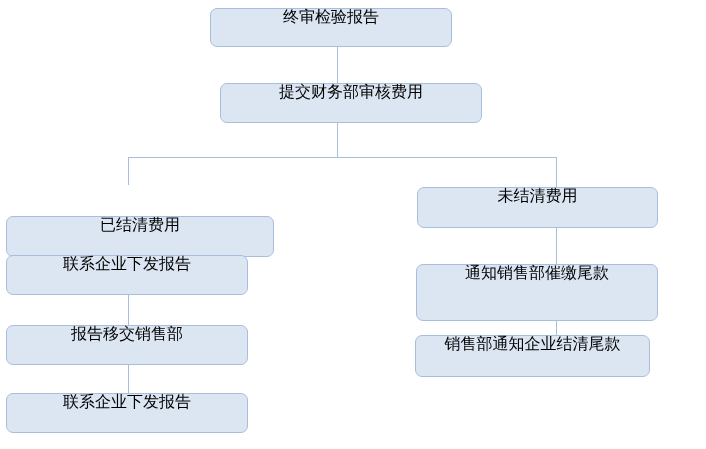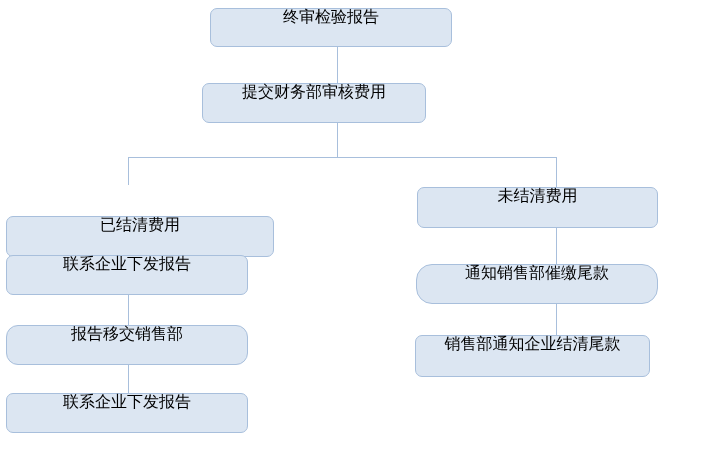--- a/index.html
+++ b/index.html
@@ -66,45 +66,45 @@
     <line x1="128" y1="295" x2="128" y2="325"></line>
     <line x1="128" y1="365" x2="128" y2="393"></line>
     <line x1="556" y1="228" x2="556" y2="264"></line>
     <line x1="556" y1="304" x2="556" y2="335"></line>
   </svg>
 
   <div class="node" style="left:210px; top:8px;   width:242px; height:39px;">
     <span>终审检验报告</span>
   </div>
 
-  <div class="node" style="left:202px; top:83px;  width:224px; height:40px;">
+  <div class="node" style="left:220px; top:83px;  width:262px; height:40px;">
     <span>提交财务部审核费用</span>
   </div>
 
   <div class="node" style="left:6px;   top:185px; width:268px; height:41px;margin-top:31px;">
     <span>已结清费用</span>
   </div>
 
   <div class="node" style="left:6px;   top:255px; width:242px; height:40px;">
     <span>联系企业下发报告</span>
   </div>
 
-  <div class="node" style="left:6px;   top:325px; width:242px; height:40px;border-radius:12px;">
+  <div class="node" style="left:6px;   top:325px; width:242px; height:40px;">
     <span>报告移交销售部</span>
   </div>
 
   <div class="node" style="left:6px;   top:393px; width:242px; height:40px;">
     <span>联系企业下发报告</span>
   </div>
 
   <div class="node" style="left:417px; top:187px; width:241px; height:41px;">
     <span>未结清费用</span>
   </div>
 
-  <div class="node" style="left:416px; top:264px; width:242px; height:40px;border-radius:16px;">
+  <div class="node" style="left:416px; top:264px; width:242px; height:57px;">
     <span>通知销售部催缴尾款</span>
   </div>
 
   <div class="node" style="left:415px; top:335px; width:235px; height:42px;">
     <span>销售部通知企业结清尾款</span>
   </div>
 
 </div>
 
 </body></html>

